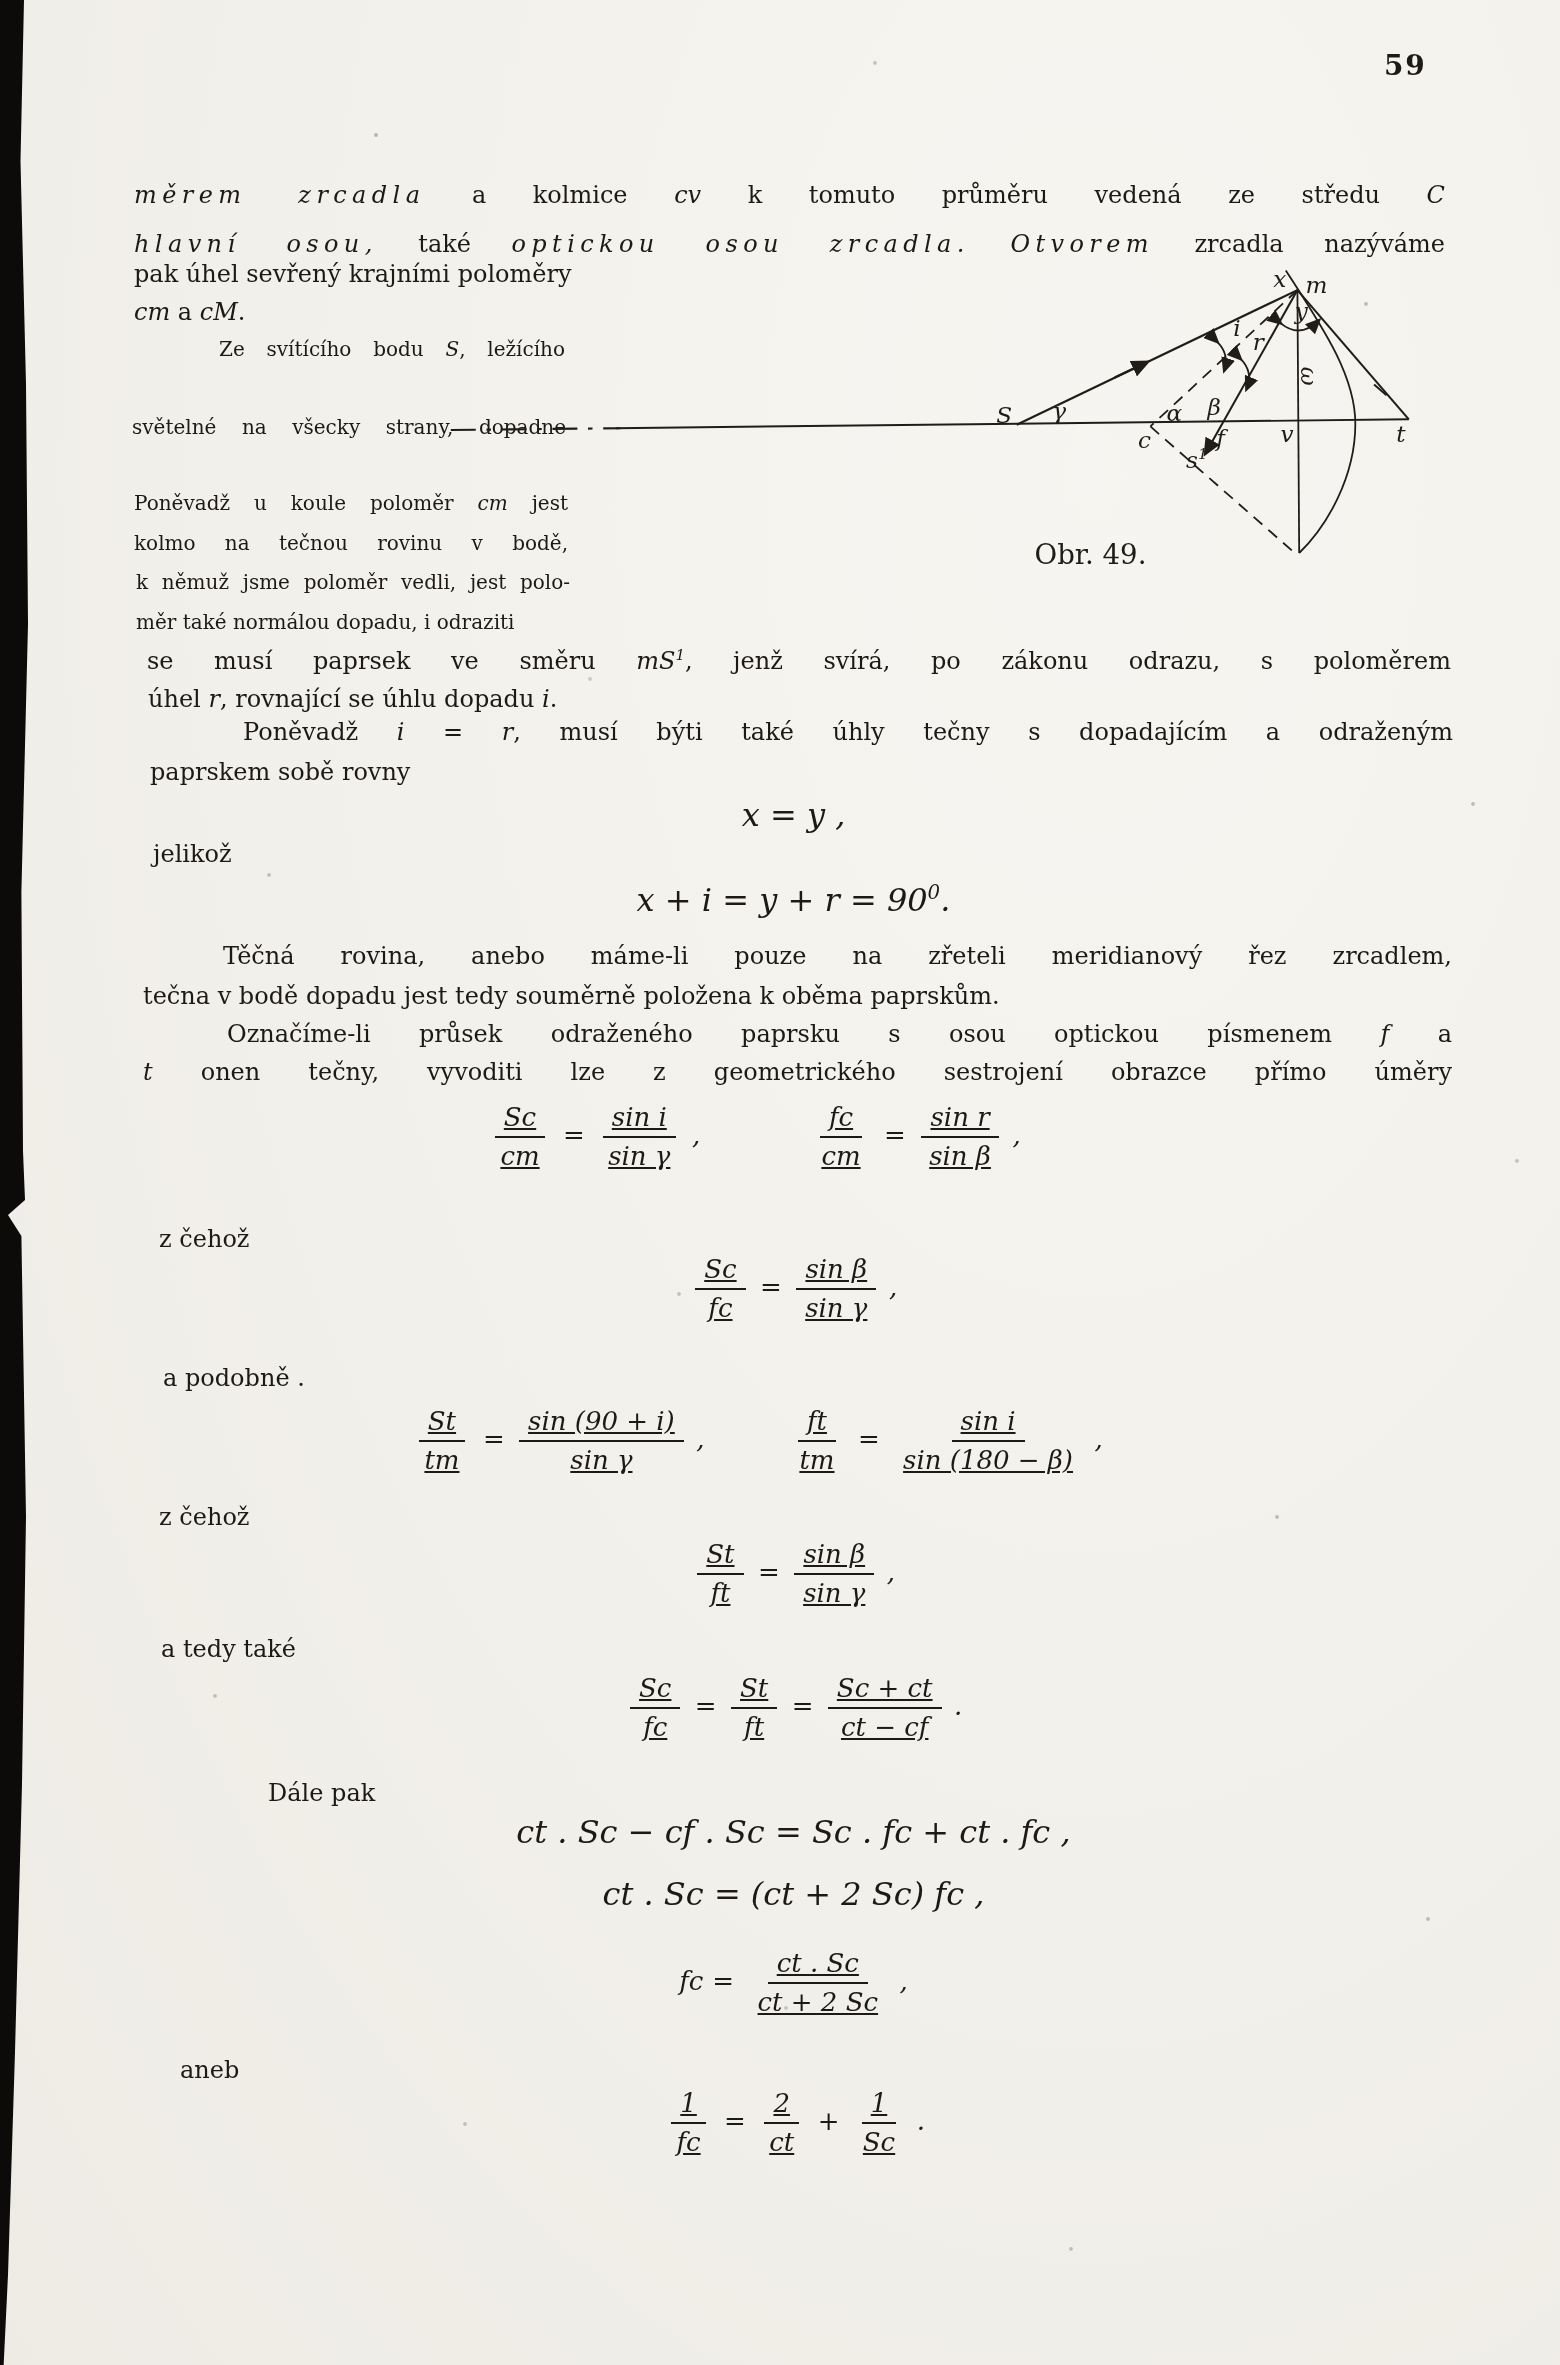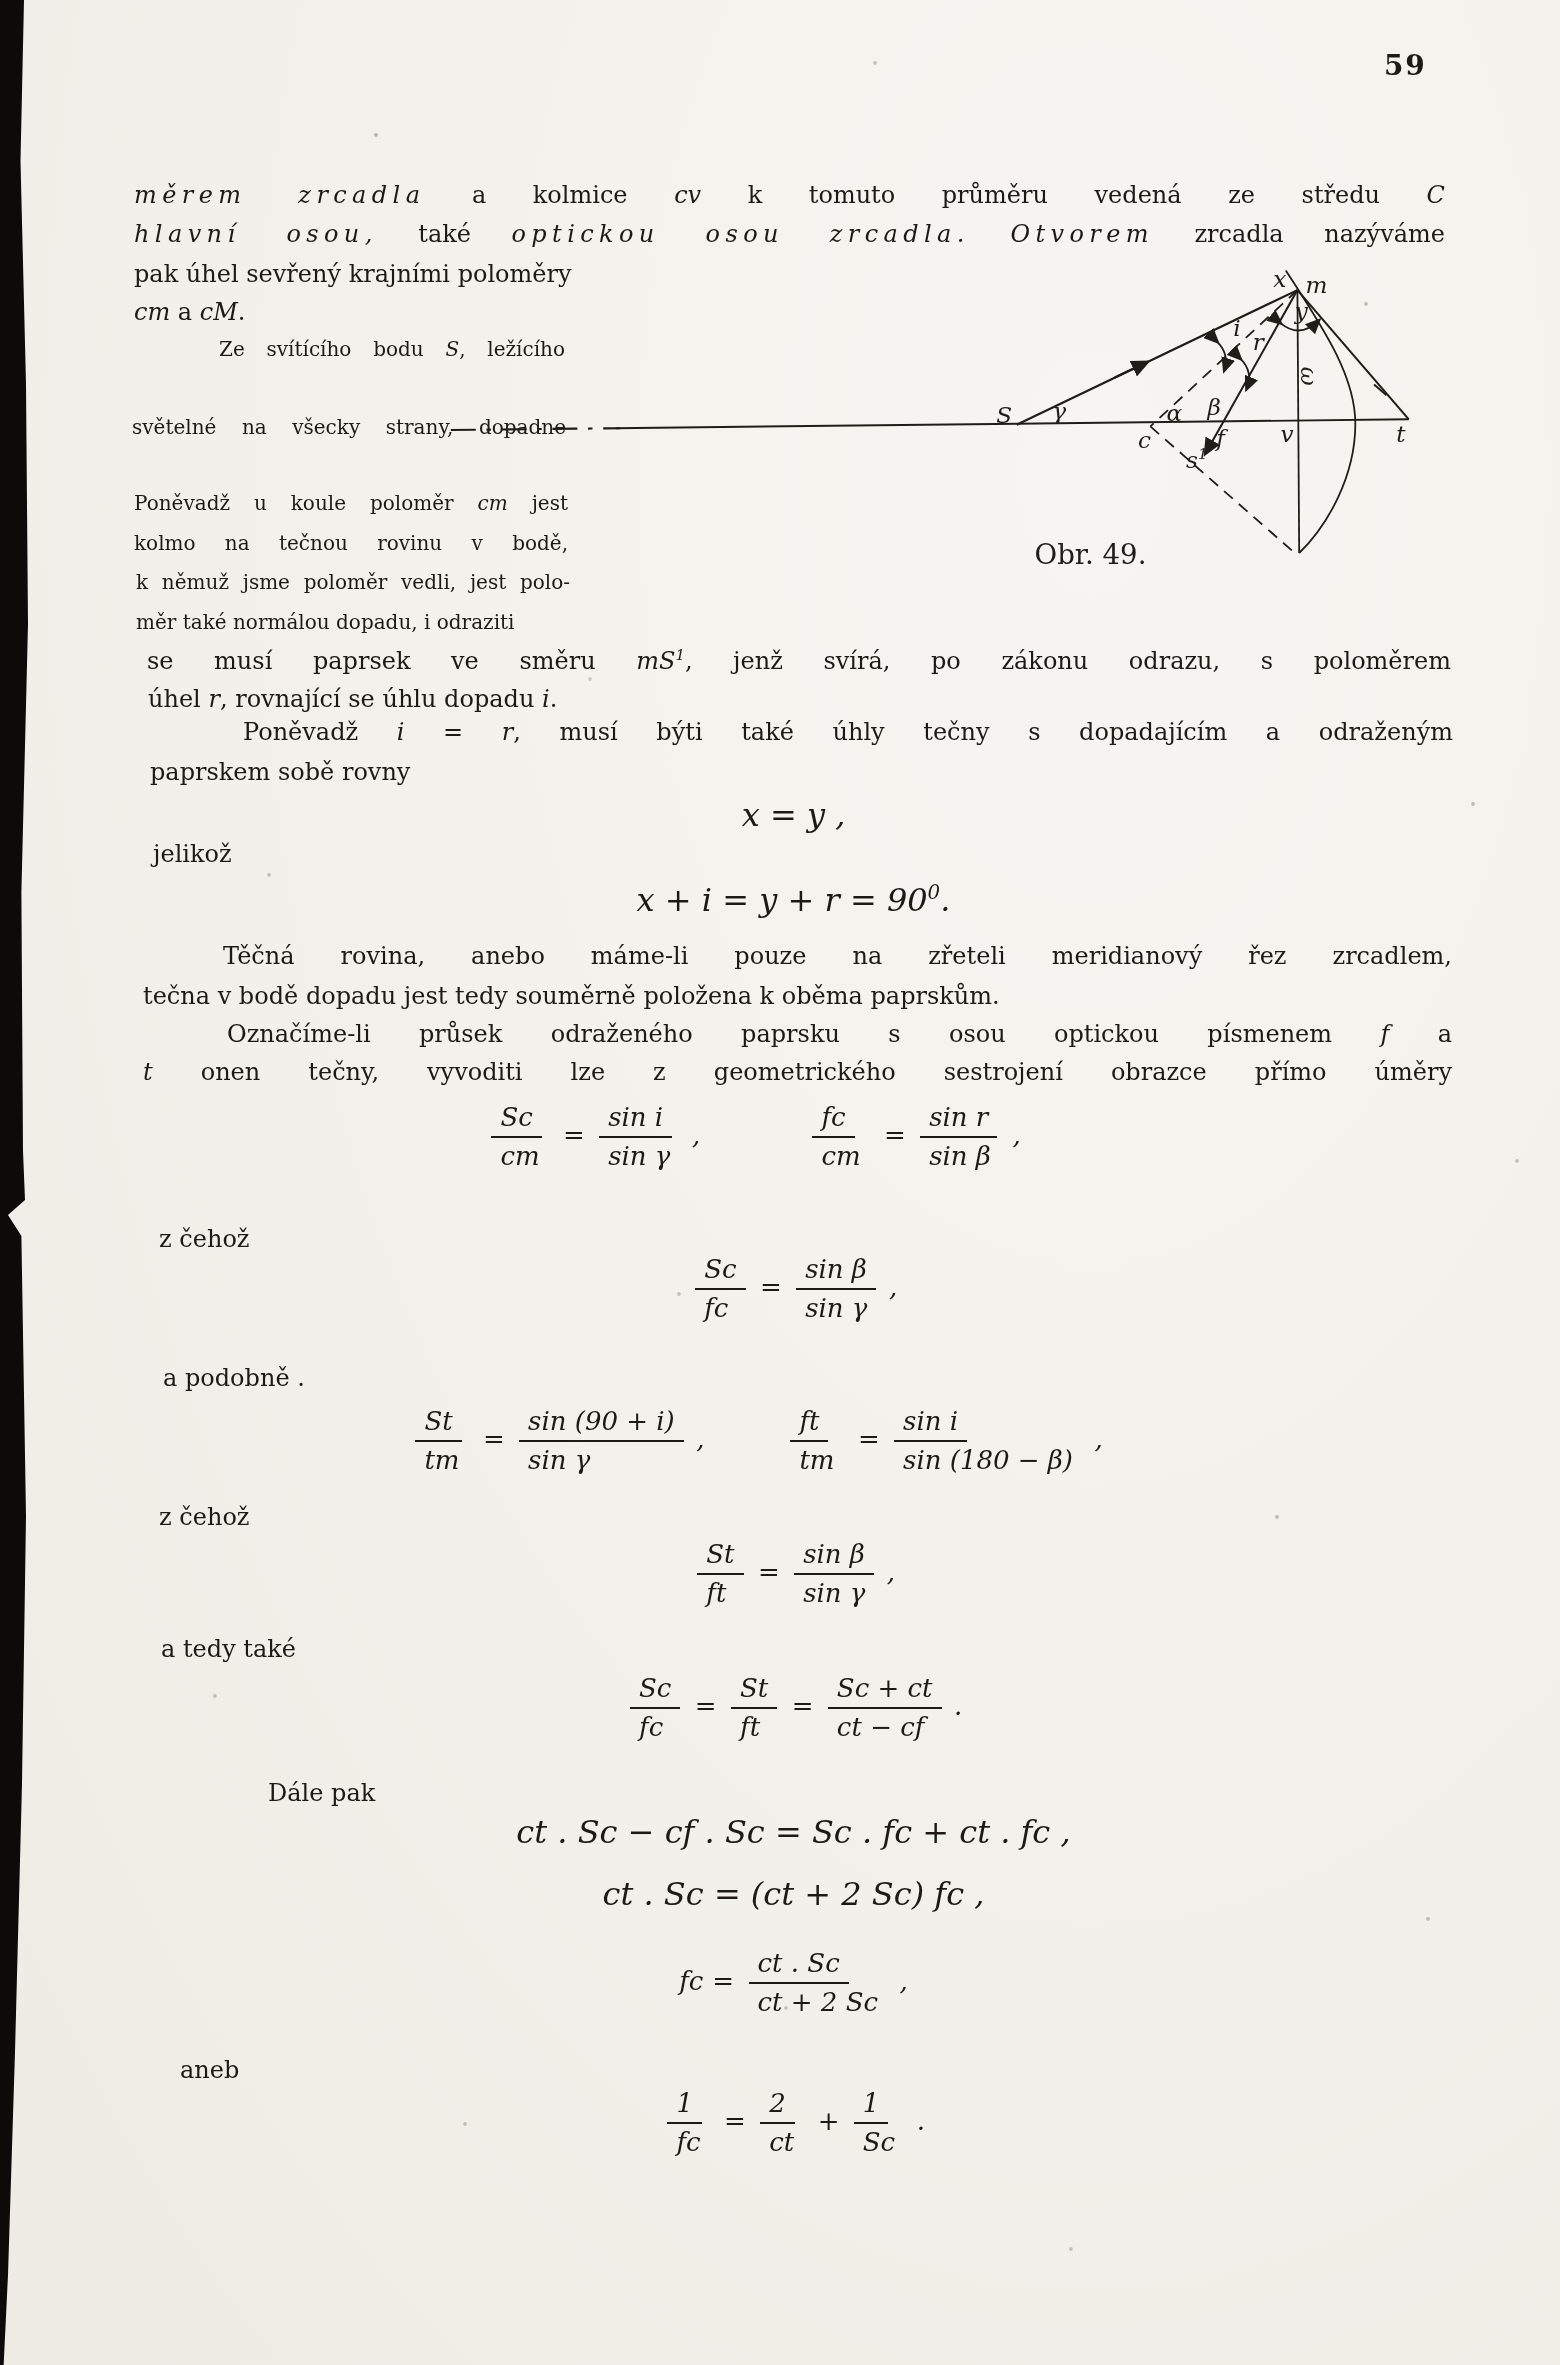--- a/index.html
+++ b/index.html
@@ -35,42 +35,42 @@
   .it{font-style:italic;}
   .sp{letter-spacing:5.4px;font-style:italic;}
   sup{font-size:62%;vertical-align:super;line-height:0;}
   
   .eq{
     position:absolute;left:138px;width:1311px;text-align:center;
     font-style:italic;font-size:32px;line-height:39px;white-space:nowrap;
   }
   .fracrow{position:absolute;font-style:italic;font-size:26px;white-space:nowrap;}
   .fracrow.centered{left:138px;width:1311px;text-align:center;}
-  .frac{display:inline-flex;flex-direction:column;align-items:flex-start;vertical-align:middle;margin:0 5.4px;}
+  .frac{display:inline-flex;flex-direction:column;align-items:center;vertical-align:middle;margin:0 5.4px;text-decoration:underline;}
   .frac .num{padding:0 9px 4.5px;border-bottom:2.1px solid #1d1a16;line-height:1.05;}
   .frac .den{padding:5.4px 9px 0;line-height:1.05;}
   .eqs{margin:0 9px;}
   .tail{margin-left:7.1px;}
   .pagenum{position:absolute;left:1384px;top:49px;font-size:28px;font-weight:700;letter-spacing:1.8px;}
   .caption{font-family:"DejaVu Serif",serif;font-size:31px;}
   .figwrap{position:absolute;left:428px;top:250px;width:1017px;height:352px;}
   svg text{font-family:"DejaVu Serif",serif;fill:#201d18;}
   .flbl{font-style:italic;font-size:26px;}
 </style>
 </head>
 <body>
 
 <div class="page">
   <div class="gutter"></div>
   <div class="specks"></div>
 
   <div class="pagenum">59</div>
 
   <div class="line just" style="left:134px;top:177px;width:1311px;"><span class="sp">měrem zrcadla</span><span> a kolmice </span><span class="it">cv</span><span> k tomuto průměru vedená ze středu </span><span class="it">C</span></div>
-  <div class="line just" style="left:134px;top:216px;width:1311px;"><span class="sp">hlavní osou,</span><span> také </span><span class="sp">optickou osou zrcadla.</span> <span class="sp">Otvorem</span><span> zrcadla nazýváme</span></div>
+  <div class="line just" style="left:134px;top:226px;width:1311px;"><span class="sp">hlavní osou,</span><span> také </span><span class="sp">optickou osou zrcadla.</span> <span class="sp">Otvorem</span><span> zrcadla nazýváme</span></div>
   <div class="line" style="left:134px;top:256px;">pak úhel sevřený krajními poloměry</div>
   <div class="line" style="left:134px;top:294px;"><span class="it">cm</span><span> a </span><span class="it">cM</span><span>.</span></div>
 
   <div class="line colline just" style="left:219px;top:331px;width:346px;"><span>Ze svítícího bodu </span><span class="it">S</span><span>, ležícího</span></div>
   <div class="line colline just" style="left:132px;top:409px;width:434px;">světelné na všecky strany, dopadne</div>
   <div class="line colline just" style="left:134px;top:485px;width:434px;"><span>Poněvadž u koule poloměr </span><span class="it">cm</span><span> jest</span></div>
   <div class="line colline just" style="left:136px;top:564px;width:434px;">k němuž jsme poloměr vedli, jest polo-</div>
   <div class="line colline just" style="left:134px;top:525px;width:434px;">kolmo na tečnou rovinu v bodě,</div>
   <div class="line colline" style="left:136px;top:604px;">měr také normálou dopadu, i odraziti</div>
 

